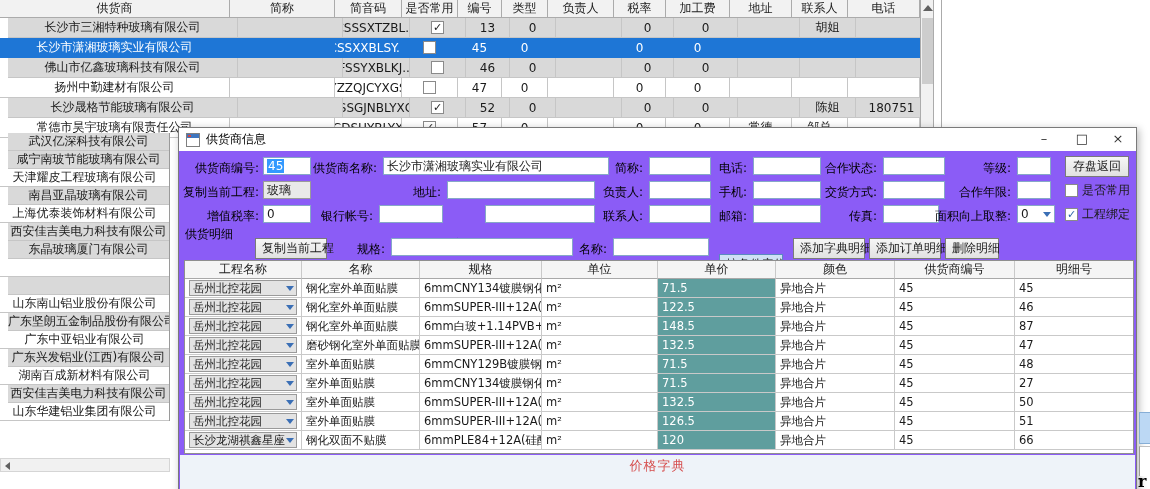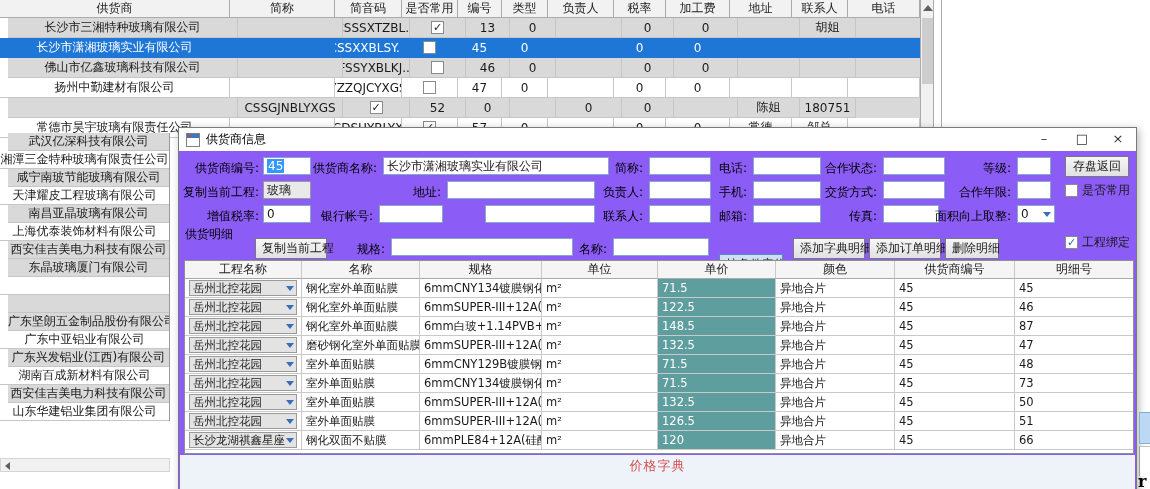--- a/index.html
+++ b/index.html
@@ -166,20 +166,21 @@
         <div class="tc">47</div>
         <div class="tc">0</div>
         <div class="tc"></div>
         <div class="tc">0</div>
         <div class="tc">0</div>
         <div class="tc"></div>
         <div class="tc"></div>
         <div class="tc"></div>
       </div>
       <div class="trow tgrid sg">
+        <div class="tc">长沙晟格节能玻璃有限公司</div>
         <div class="tc"></div>
         <div class="tc">CSSGJNBLYXGS</div>
         <div class="tc">
           <div class="cb on"></div>
         </div>
         <div class="tc">52</div>
         <div class="tc">0</div>
         <div class="tc"></div>
         <div class="tc">0</div>
         <div class="tc">0</div>
@@ -206,29 +207,29 @@
     </div>
 </div>
 <div class="tb-vscroll">
   <div class="sb-up"></div>
   <div class="sb-thumb"></div>
 </div>
 <div class="vline"></div>
 
 <div class="sidebar">
     <div class="srow sg">武汉亿深科技有限公司</div>
-    <div class="srow sw">湘潭三金特种玻璃有限责任公司</div>
     <div class="srow sg">咸宁南玻节能玻璃有限公司</div>
     <div class="srow sw">天津耀皮工程玻璃有限公司</div>
     <div class="srow sg">南昌亚晶玻璃有限公司</div>
     <div class="srow sw">上海优泰装饰材料有限公司</div>
     <div class="srow sg">西安佳吉美电力科技有限公司</div>
     <div class="srow sg">东晶玻璃厦门有限公司</div>
     <div class="srow sw"></div>
     <div class="srow sg"></div>
+    <div class="srow sw">山东南山铝业股份有限公司</div>
     <div class="srow sg">广东坚朗五金制品股份有限公司</div>
     <div class="srow sw">广东中亚铝业有限公司</div>
     <div class="srow sg">广东兴发铝业(江西)有限公司</div>
     <div class="srow sw">湖南百成新材料有限公司</div>
     <div class="srow sg">西安佳吉美电力科技有限公司</div>
     <div class="srow sw">山东华建铝业集团有限公司</div>
   </div>
 <div class="sb-hscroll">
   <div class="sb-left"></div>
 </div>
@@ -283,21 +284,21 @@
   <div class="tbx" style="left:470px;top:77px;width:62px;"></div>
   <div class="lbl" style="right:389px;top:79px;">邮箱:</div>
   <div class="tbx" style="left:574px;top:77px;width:68px;"></div>
   <div class="lbl" style="right:259px;top:79px;">传真:</div>
   <div class="tbx" style="left:704px;top:77px;width:56px;"></div>
   <div class="lbl" style="right:125px;top:79px;">面积向上取整:</div>
   <div class="tbx combo2" style="left:838px;top:77px;width:38px;">
     <span>0</span>
     <span class="carr"></span>
   </div>
-  <div class="cbl" style="left:886px;top:77px;margin-top:28px;">
+  <div class="cbl" style="left:886px;top:77px;">
     <span class="cb blue on"></span>
     <span>工程绑定</span>
   </div>
 
   <div class="lbl" style="left:6px;top:97px;">供货明细</div>
   <div class="btn" style="left:76px;top:110px;width:72px;">复制当前工程</div>
   <div class="lbl" style="right:751px;top:112px;">规格:</div>
   <div class="tbx" style="left:212px;top:110px;width:182px;"></div>
   <div class="lbl" style="right:529px;top:112px;">名称:</div>
   <div class="tbx" style="left:434px;top:110px;width:96px;"></div>
@@ -381,21 +382,21 @@
         <div class="grow ggrid">
           <div class="gc g0">
             <div class="combo">岳州北控花园<div class="carr"></div></div>
           </div>
           <div class="gc g1">室外单面贴膜</div>
           <div class="gc g2">6mmCNY134镀膜钢化</div>
           <div class="gc g3">m²</div>
           <div class="gc g4">71.5</div>
           <div class="gc g5">异地合片</div>
           <div class="gc g6">45</div>
-          <div class="gc g7">73</div>
+          <div class="gc g7">27</div>
         </div>
         <div class="grow ggrid">
           <div class="gc g0">
             <div class="combo">岳州北控花园<div class="carr"></div></div>
           </div>
           <div class="gc g1">室外单面贴膜</div>
           <div class="gc g2">6mmSUPER-III+12A(硅...</div>
           <div class="gc g3">m²</div>
           <div class="gc g4">132.5</div>
           <div class="gc g5">异地合片</div>

